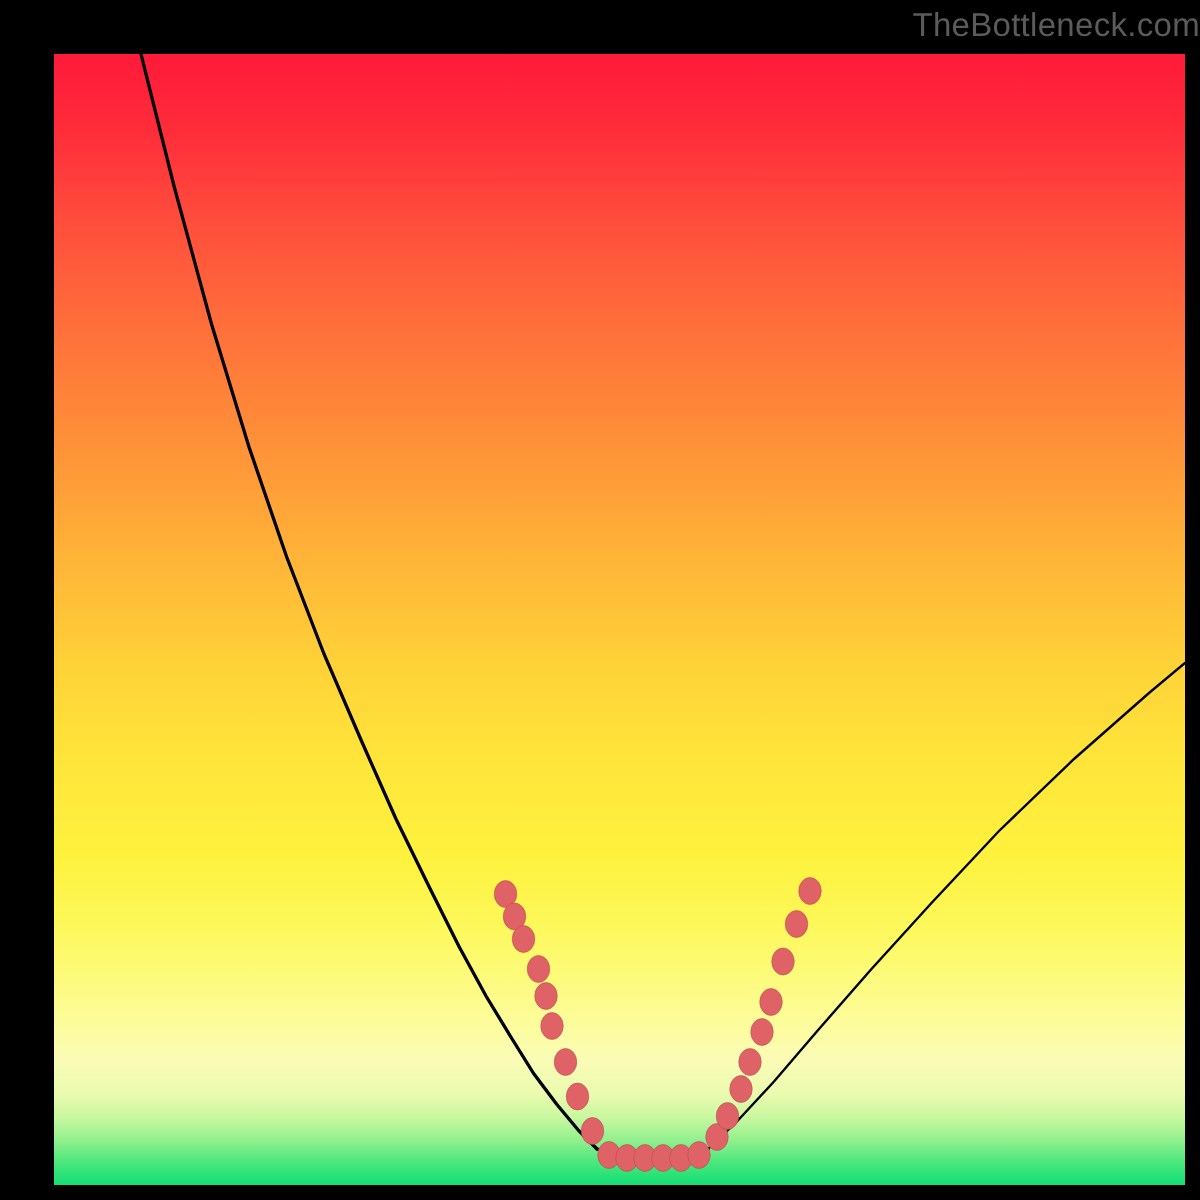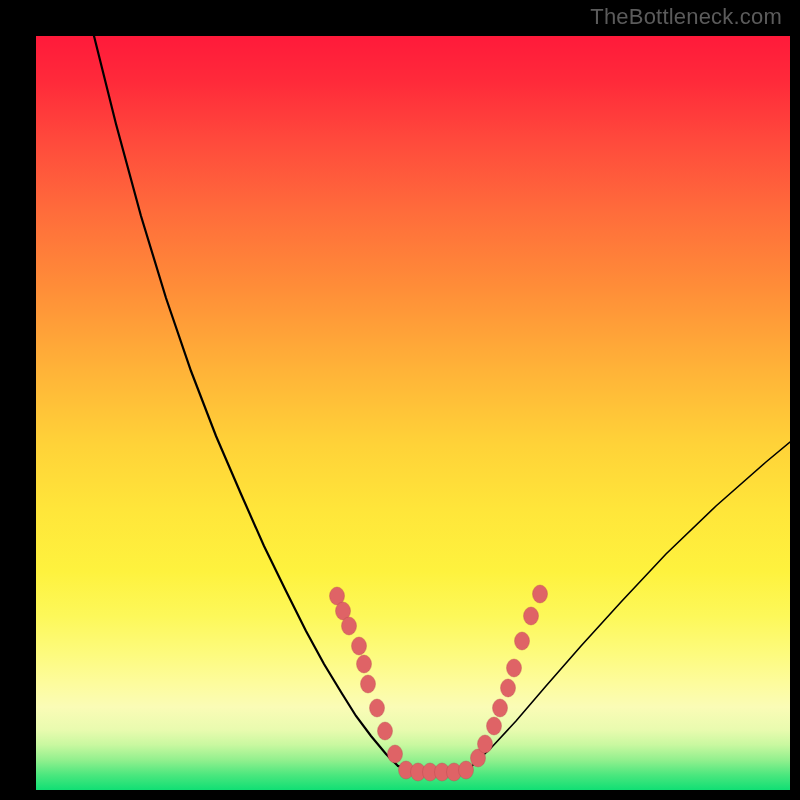--- a/index.html
+++ b/index.html
@@ -67,21 +67,21 @@
     stroke-width: 1.6;
   }
   .dot {
     fill: #df6366;
     stroke: rgba(180,70,75,0.6);
     stroke-width: 0.6;
   }
   .watermark {
     position: absolute;
     top: 4px;
-    right: 18px;
+    right: 0;
     color: #5b5b5b;
     font-size: 22px;
     letter-spacing: 0.2px;
     user-select: none;
   }
 </style>
 </head>
 <body>
 
 <div class="stage">

